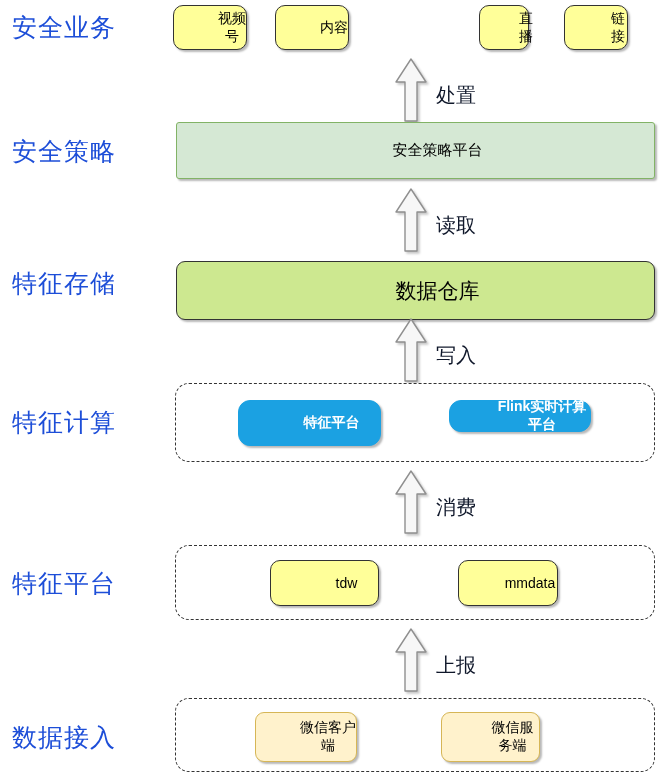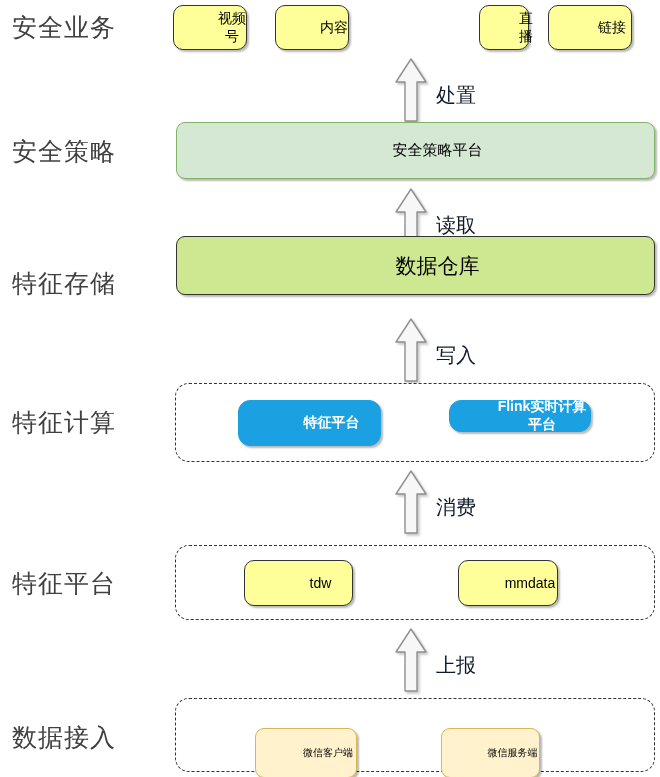--- a/index.html
+++ b/index.html
@@ -1,50 +1,49 @@
 <!DOCTYPE html>
 <html><head>
 <meta charset="utf-8">
 <style>
   html,body{margin:0;padding:0;background:#ffffff;}
   body{font-family:"Liberation Sans","DejaVu Sans",sans-serif;}
   #canvas{position:relative;width:660px;height:777px;background:#ffffff;overflow:hidden;}
 
   .layer-label{
     position:absolute;left:12px;
-    font-size:25px;color:#404040;letter-spacing:1px;white-space:nowrap;
+    font-size:25px;color:#1d4ed8;letter-spacing:1px;white-space:nowrap;
     line-height:32px;
   }
 
   .node{
     position:absolute;display:flex;align-items:center;justify-content:center;
     box-sizing:border-box;text-align:center;color:#000;
     box-shadow:2px 2px 2px rgba(0,0,0,0.28);
     padding-left:44px;
   }
   .yellow{
     background:#FFFF99;border:1px solid #333333;border-radius:10px;
     font-size:14px;
   }
   .green-light{
-    background:#D5E8D4;border:1px solid #82B366;border-radius:9px;
+    background:#D5E8D4;border:1px solid #82B366;border-radius:3px;
     font-size:15px;
   }
   .lime{
     background:#CDE890;border:1px solid #333333;border-radius:9px;
     font-size:21px;
   }
   .blue{
     background:#1BA1E2;border:1px solid #1BA1E2;border-radius:12px;
     color:#ffffff;font-weight:bold;font-size:14px;
   }
   .cream{
     background:#FFF2CC;border:1px solid #D6B656;border-radius:9px;
-    font-size:10px;
-    margin-top:16px;
+    font-size:14px;
   }
   .dashed-group{
     position:absolute;left:175px;width:480px;box-sizing:border-box;
     border:1.5px dashed #333333;border-radius:14px;background:#ffffff;
   }
 
   .arrow{position:absolute;left:394px;width:34px;height:64px;}
   .arrow svg{display:block;filter:drop-shadow(2px 2px 1px rgba(0,0,0,0.22));}
   .arrow-label{
     position:absolute;left:436px;font-size:20px;color:#0f172a;white-space:nowrap;
@@ -52,41 +51,41 @@
 </style>
 </head>
 <body>
 
 <div id="canvas">
 
   <div class="layer-label" style="top:11px">安全业务</div>
   <div class="node yellow" style="left:173px;top:5px;width:74px;height:45px">视频号</div>
   <div class="node yellow" style="left:275px;top:5px;width:74px;height:45px">内容</div>
   <div class="node yellow" style="left:479px;top:5px;width:50px;height:45px">直播</div>
-  <div class="node yellow" style="left:548px;top:5px;width:84px;height:45px">链接</div>
+  <div class="node yellow" style="left:564px;top:5px;width:64px;height:45px">链接</div>
 
   <div class="arrow" style="top:58px">
     <svg width="34" height="64" viewBox="0 0 34 64">
       <polygon points="17,1 32,24 23,24 23,63 11,63 11,24 2,24" fill="#F7F7F7" stroke="#8F8F8F" stroke-width="1.4" stroke-linejoin="round"></polygon>
     </svg>
   </div>
   <div class="arrow-label" style="top:82px">处置</div>
 
   <div class="layer-label" style="top:135px">安全策略</div>
   <div class="node green-light" style="left:176px;top:122px;width:479px;height:57px">安全策略平台</div>
 
   <div class="arrow" style="top:188px">
     <svg width="34" height="64" viewBox="0 0 34 64">
       <polygon points="17,1 32,24 23,24 23,63 11,63 11,24 2,24" fill="#F7F7F7" stroke="#8F8F8F" stroke-width="1.4" stroke-linejoin="round"></polygon>
     </svg>
   </div>
   <div class="arrow-label" style="top:212px">读取</div>
 
   <div class="layer-label" style="top:267px">特征存储</div>
-  <div class="node lime" style="left:176px;top:236px;width:479px;height:59px">数据仓库</div>
+  <div class="node lime" style="left:176px;top:261px;width:479px;height:59px">数据仓库</div>
 
   <div class="arrow" style="top:318px">
     <svg width="34" height="64" viewBox="0 0 34 64">
       <polygon points="17,1 32,24 23,24 23,63 11,63 11,24 2,24" fill="#F7F7F7" stroke="#8F8F8F" stroke-width="1.4" stroke-linejoin="round"></polygon>
     </svg>
   </div>
   <div class="arrow-label" style="top:342px">写入</div>
 
   <div class="layer-label" style="top:406px">特征计算</div>
   <div class="dashed-group" style="top:383px;height:79px"></div>
@@ -95,21 +94,21 @@
 
   <div class="arrow" style="top:470px">
     <svg width="34" height="64" viewBox="0 0 34 64">
       <polygon points="17,1 32,24 23,24 23,63 11,63 11,24 2,24" fill="#F7F7F7" stroke="#8F8F8F" stroke-width="1.4" stroke-linejoin="round"></polygon>
     </svg>
   </div>
   <div class="arrow-label" style="top:494px">消费</div>
 
   <div class="layer-label" style="top:567px">特征平台</div>
   <div class="dashed-group" style="top:545px;height:75px"></div>
-  <div class="node yellow" style="left:244px;top:560px;width:109px;height:46px">tdw</div>
+  <div class="node yellow" style="left:270px;top:560px;width:109px;height:46px">tdw</div>
   <div class="node yellow" style="left:458px;top:560px;width:100px;height:46px">mmdata</div>
 
   <div class="arrow" style="top:628px">
     <svg width="34" height="64" viewBox="0 0 34 64">
       <polygon points="17,1 32,24 23,24 23,63 11,63 11,24 2,24" fill="#F7F7F7" stroke="#8F8F8F" stroke-width="1.4" stroke-linejoin="round"></polygon>
     </svg>
   </div>
   <div class="arrow-label" style="top:652px">上报</div>
 
   <div class="layer-label" style="top:721px">数据接入</div>

